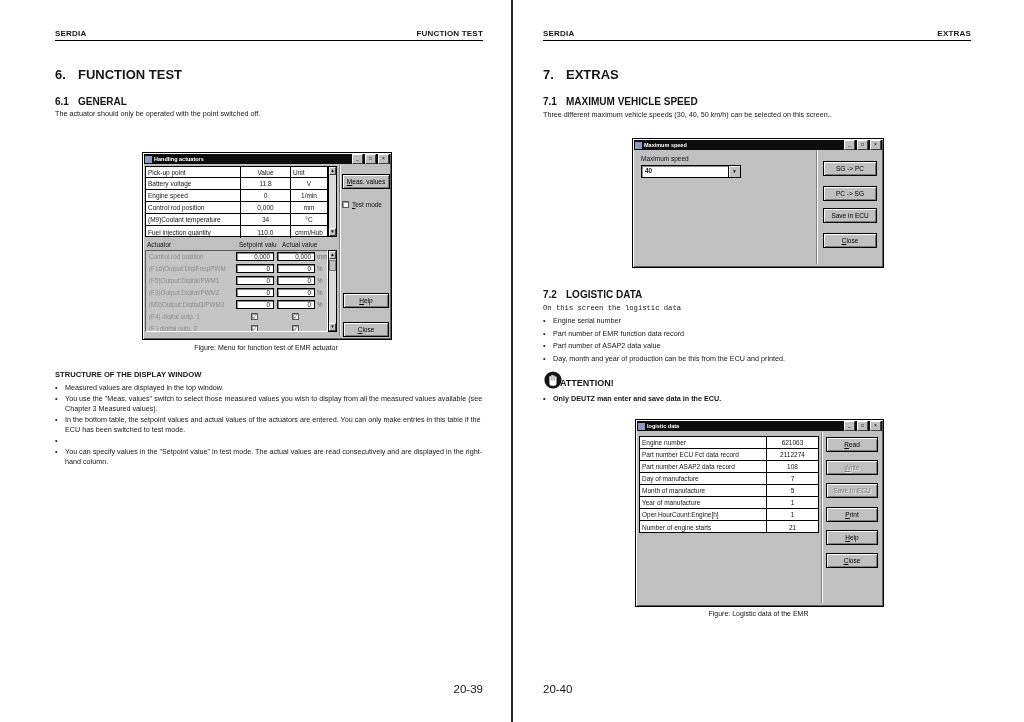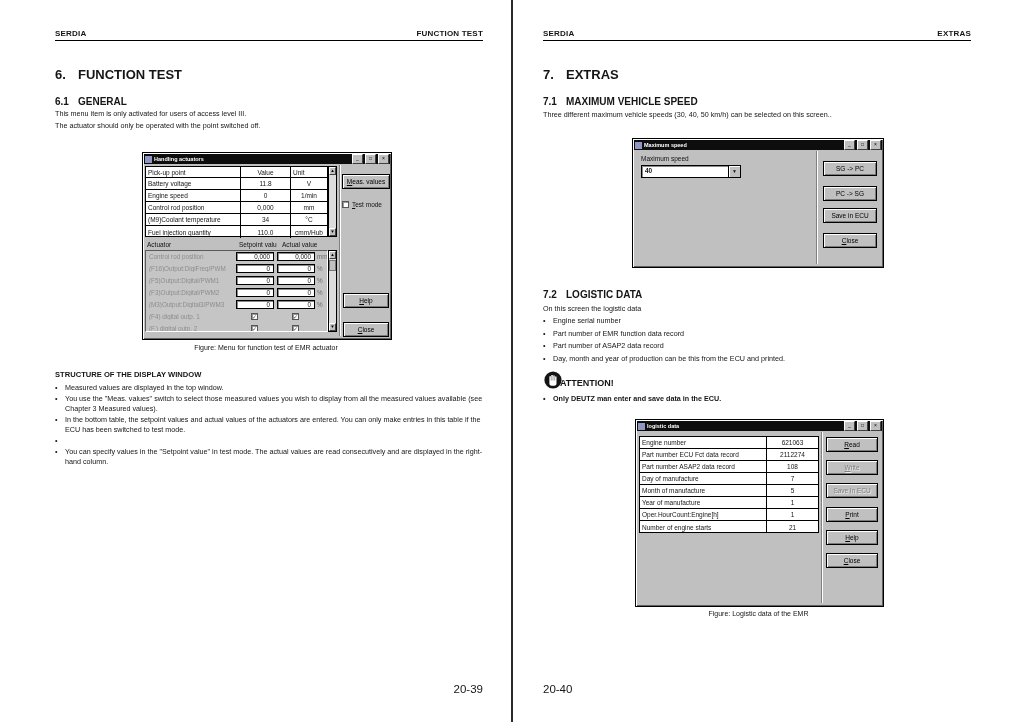--- a/index.html
+++ b/index.html
@@ -82,21 +82,20 @@
     <div class="abs hdr" style="left:55px;top:29px;width:428px;text-align:right;">FUNCTION TEST</div>
     <div class="abs rule" style="left:55px;top:40px;width:428px;"></div>
 
     <div class="abs h1" style="left:55px;top:67px;">
       <span class="num">6.</span><span>FUNCTION TEST</span>
     </div>
     <div class="abs h2" style="left:55px;top:96px;">
       <span class="num">6.1</span><span>GENERAL</span>
     </div>
     <div class="abs body" style="left:55px;top:108px;width:432px;">
-      <div>This menu item is only activated for users of access level III.</div>
       <div>The actuator should only be operated with the point switched off.</div>
     </div>
 
     <div class="w95" style="left:142px;top:152px;width:248px;height:186px;">
       <div class="tbar">
         <span class="wicon"></span>
         <span class="ttl">Handling actuators</span>
         <span class="wbtn">_</span>
         <span class="wbtn">□</span>
         <span class="wbtn">×</span>
@@ -272,34 +271,34 @@
           <span>Save in ECU</span>
         </div>
       <div class="btn" style="left:190px;top:94px;width:52px;height:13px;">
           <span class="u1">Close</span>
         </div>
     </div>
 
     <div class="abs h2" style="left:543px;top:289px;">
       <span class="num">7.2</span><span>LOGISTIC DATA</span>
     </div>
-    <div class="abs body" style="left:543px;top:303px;width:432px;">On this screen the logistic data</div>
+    <div class="abs body" style="left:543px;top:303px;width:432px;font-family:Liberation Mono, monospace;">On this screen the logistic data</div>
 
     <div class="abs bul" style="left:543px;top:316px;width:432px;">
       <div class="li" style="margin-bottom:3px;">
           <span class="dot">•</span>
           <span>Engine serial number</span>
         </div>
       <div class="li" style="margin-bottom:3px;">
           <span class="dot">•</span>
           <span>Part number of EMR function data record</span>
         </div>
       <div class="li" style="margin-bottom:3px;">
           <span class="dot">•</span>
-          <span>Part number of ASAP2 data record</span>
+          <span>Part number of ASAP2 data value</span>
         </div>
       <div class="li" style="margin-bottom:3px;">
           <span class="dot">•</span>
           <span>Day, month and year of production can be this from the ECU and printed.</span>
         </div>
     </div>
 
     <svg class="abs" style="left:544px;top:371px;" width="18" height="18" viewBox="0 0 18 18">
       <circle cx="9" cy="9" r="8.6" fill="#141414"></circle>
       <path fill="#fff" d="M5.4 5.2h1.5v5H5.4z M7.3 4h1.5v6H7.3z M9.2 4.4h1.5v5.6H9.2z M11.1 5.4h1.4v4.6h-1.4z M5.4 9.4h7.1v3.1c0 1.3-1 2.3-2.3 2.3H7.7c-1.3 0-2.3-1-2.3-2.3z"></path>

